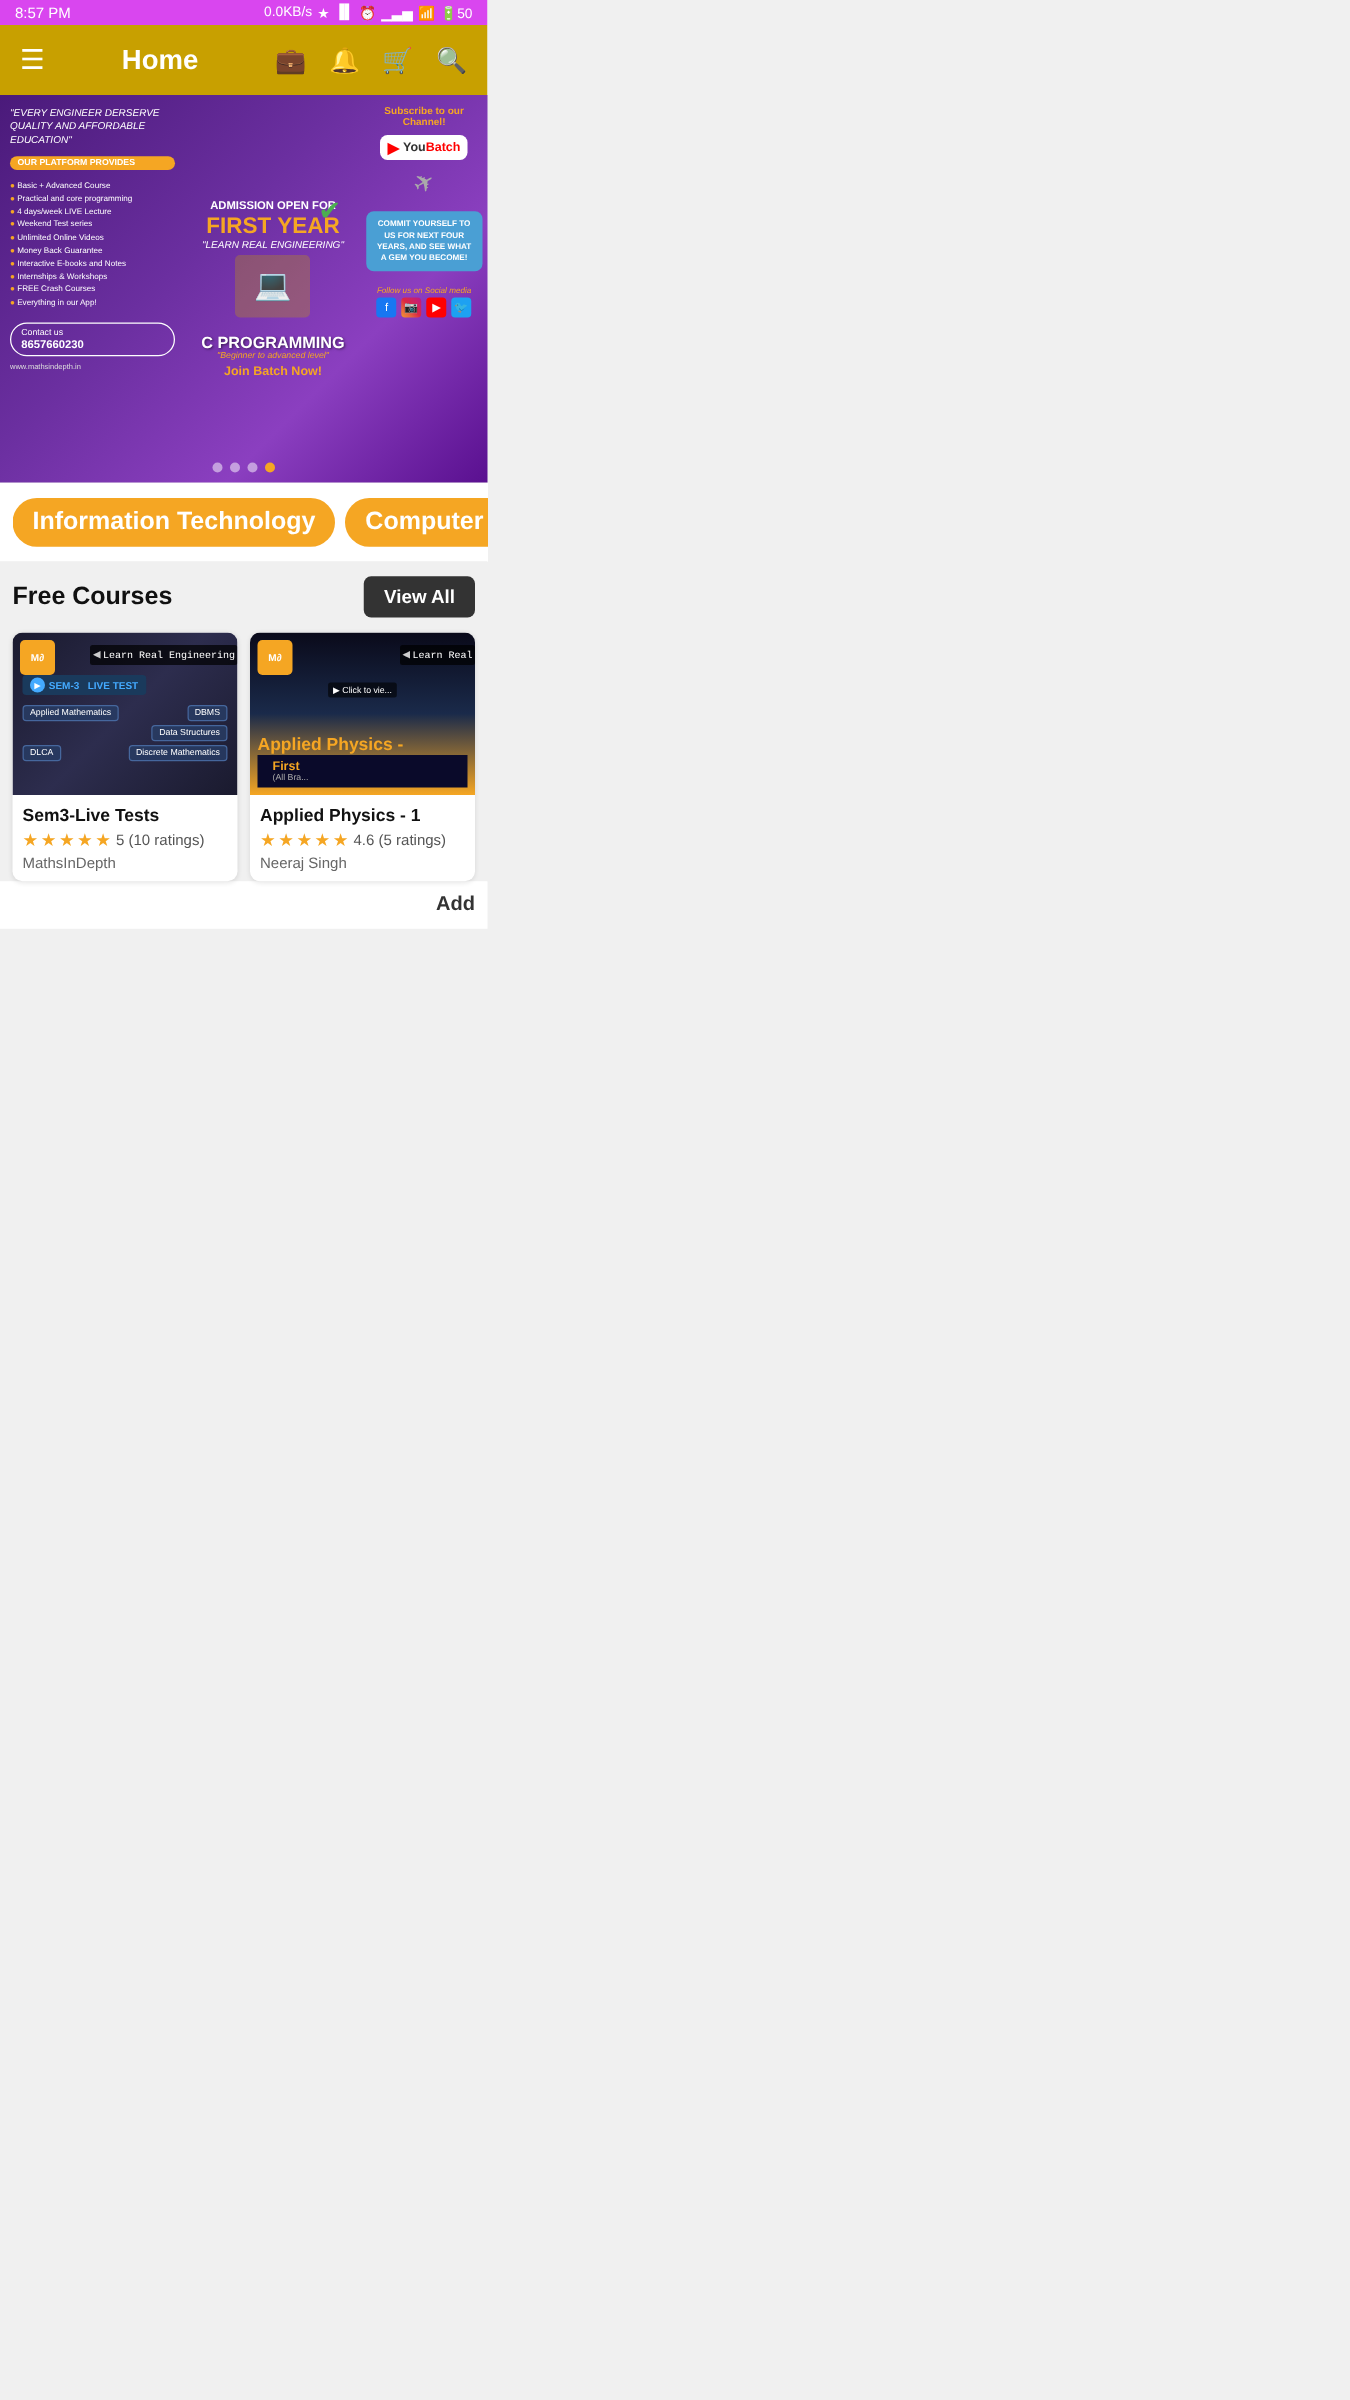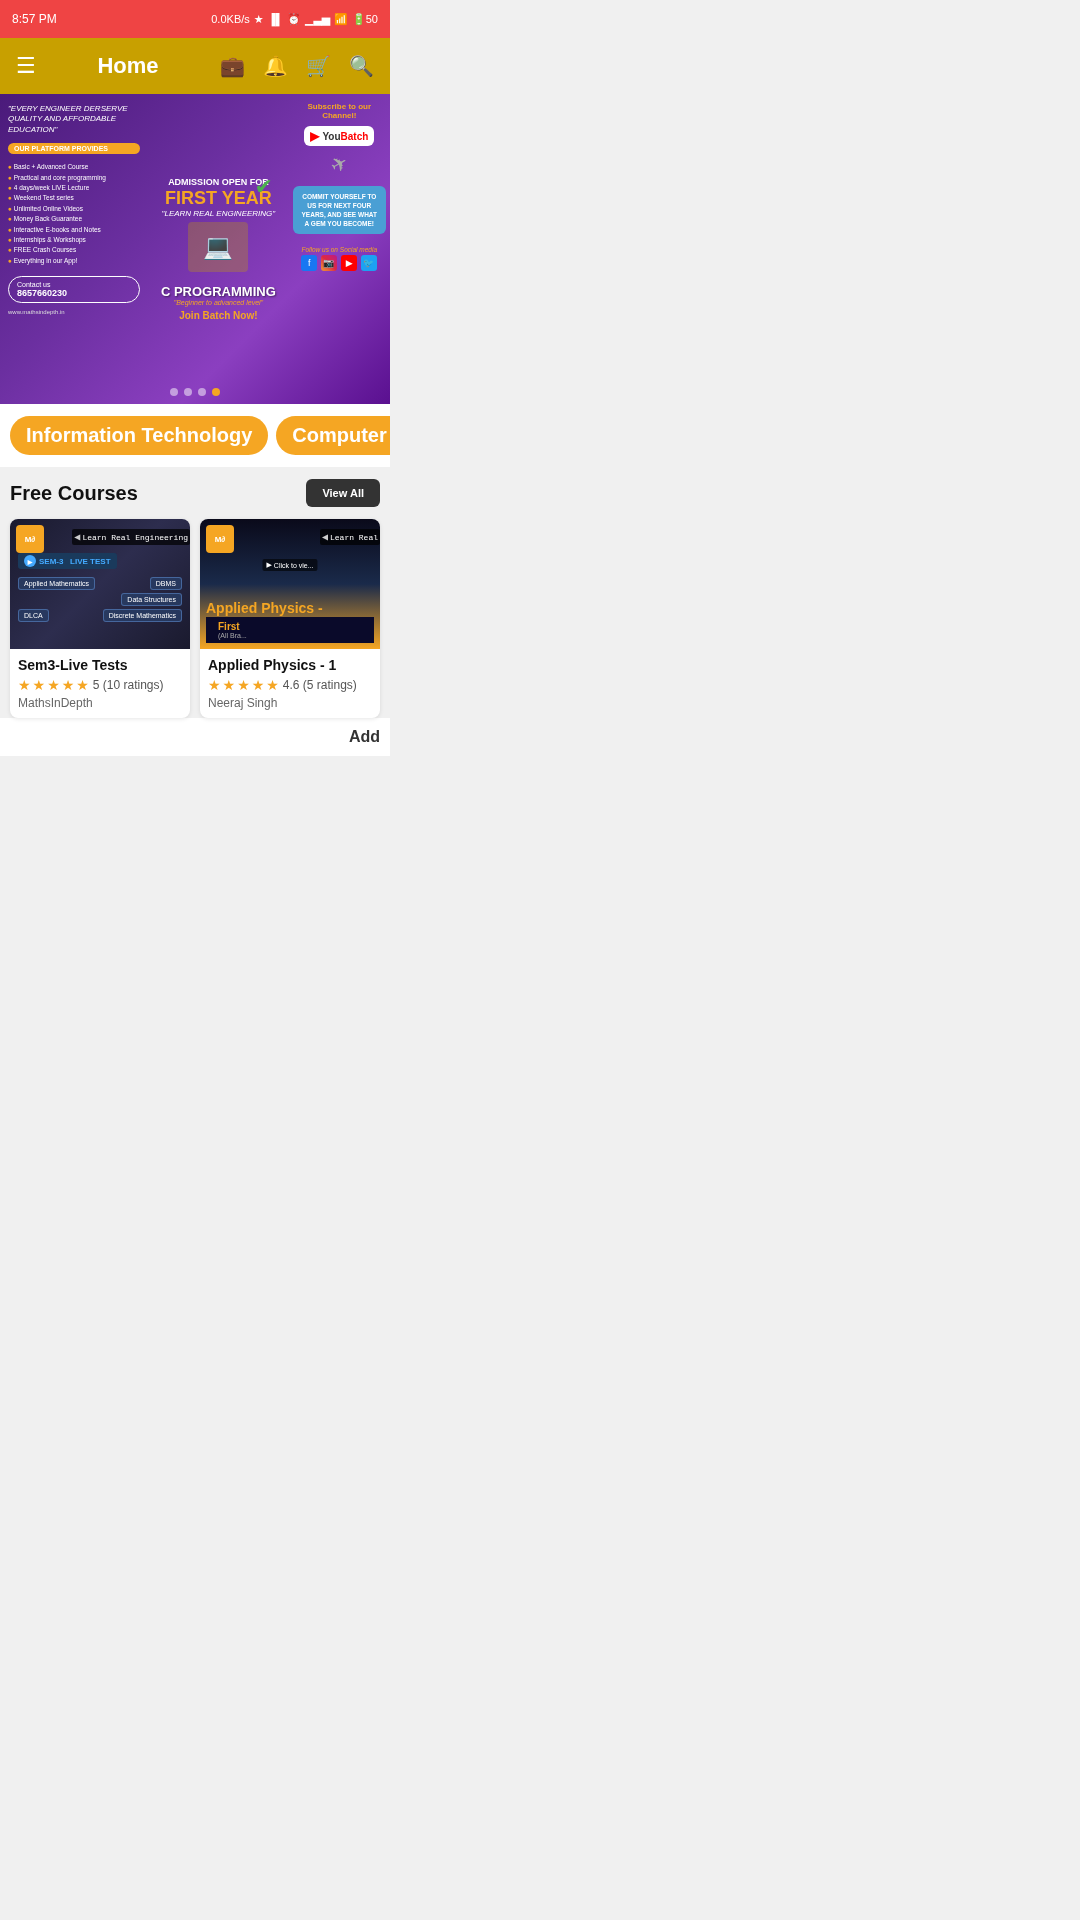--- a/index.html
+++ b/index.html
@@ -7,28 +7,28 @@
     body {
       width: 390px;
       min-height: 870px;
       font-family: 'Segoe UI', Arial, sans-serif;
       background: #f0f0f0;
       overflow-x: hidden;
     }
 
     
     .status-bar {
-      background: #ef4444;
+      background: #d946ef;
       color: white;
       font-size: 12px;
       padding: 4px 12px;
       display: flex;
       justify-content: space-between;
       align-items: center;
-      height: 38px;
+      height: 20px;
     }
     .status-right {
       display: flex;
       gap: 4px;
       align-items: center;
       font-size: 11px;
     }
 
     
     .header {
@@ -327,21 +327,21 @@
       font-size: 20px;
       font-weight: 700;
       color: #111;
     }
     .view-all-btn {
       background: #333;
       color: white;
       border: none;
       border-radius: 6px;
       padding: 8px 16px;
-      font-size: 11px;
+      font-size: 15px;
       font-weight: 600;
       cursor: pointer;
     }
 
     
     .courses-grid {
       display: grid;
       grid-template-columns: 1fr 1fr;
       gap: 10px;
     }

